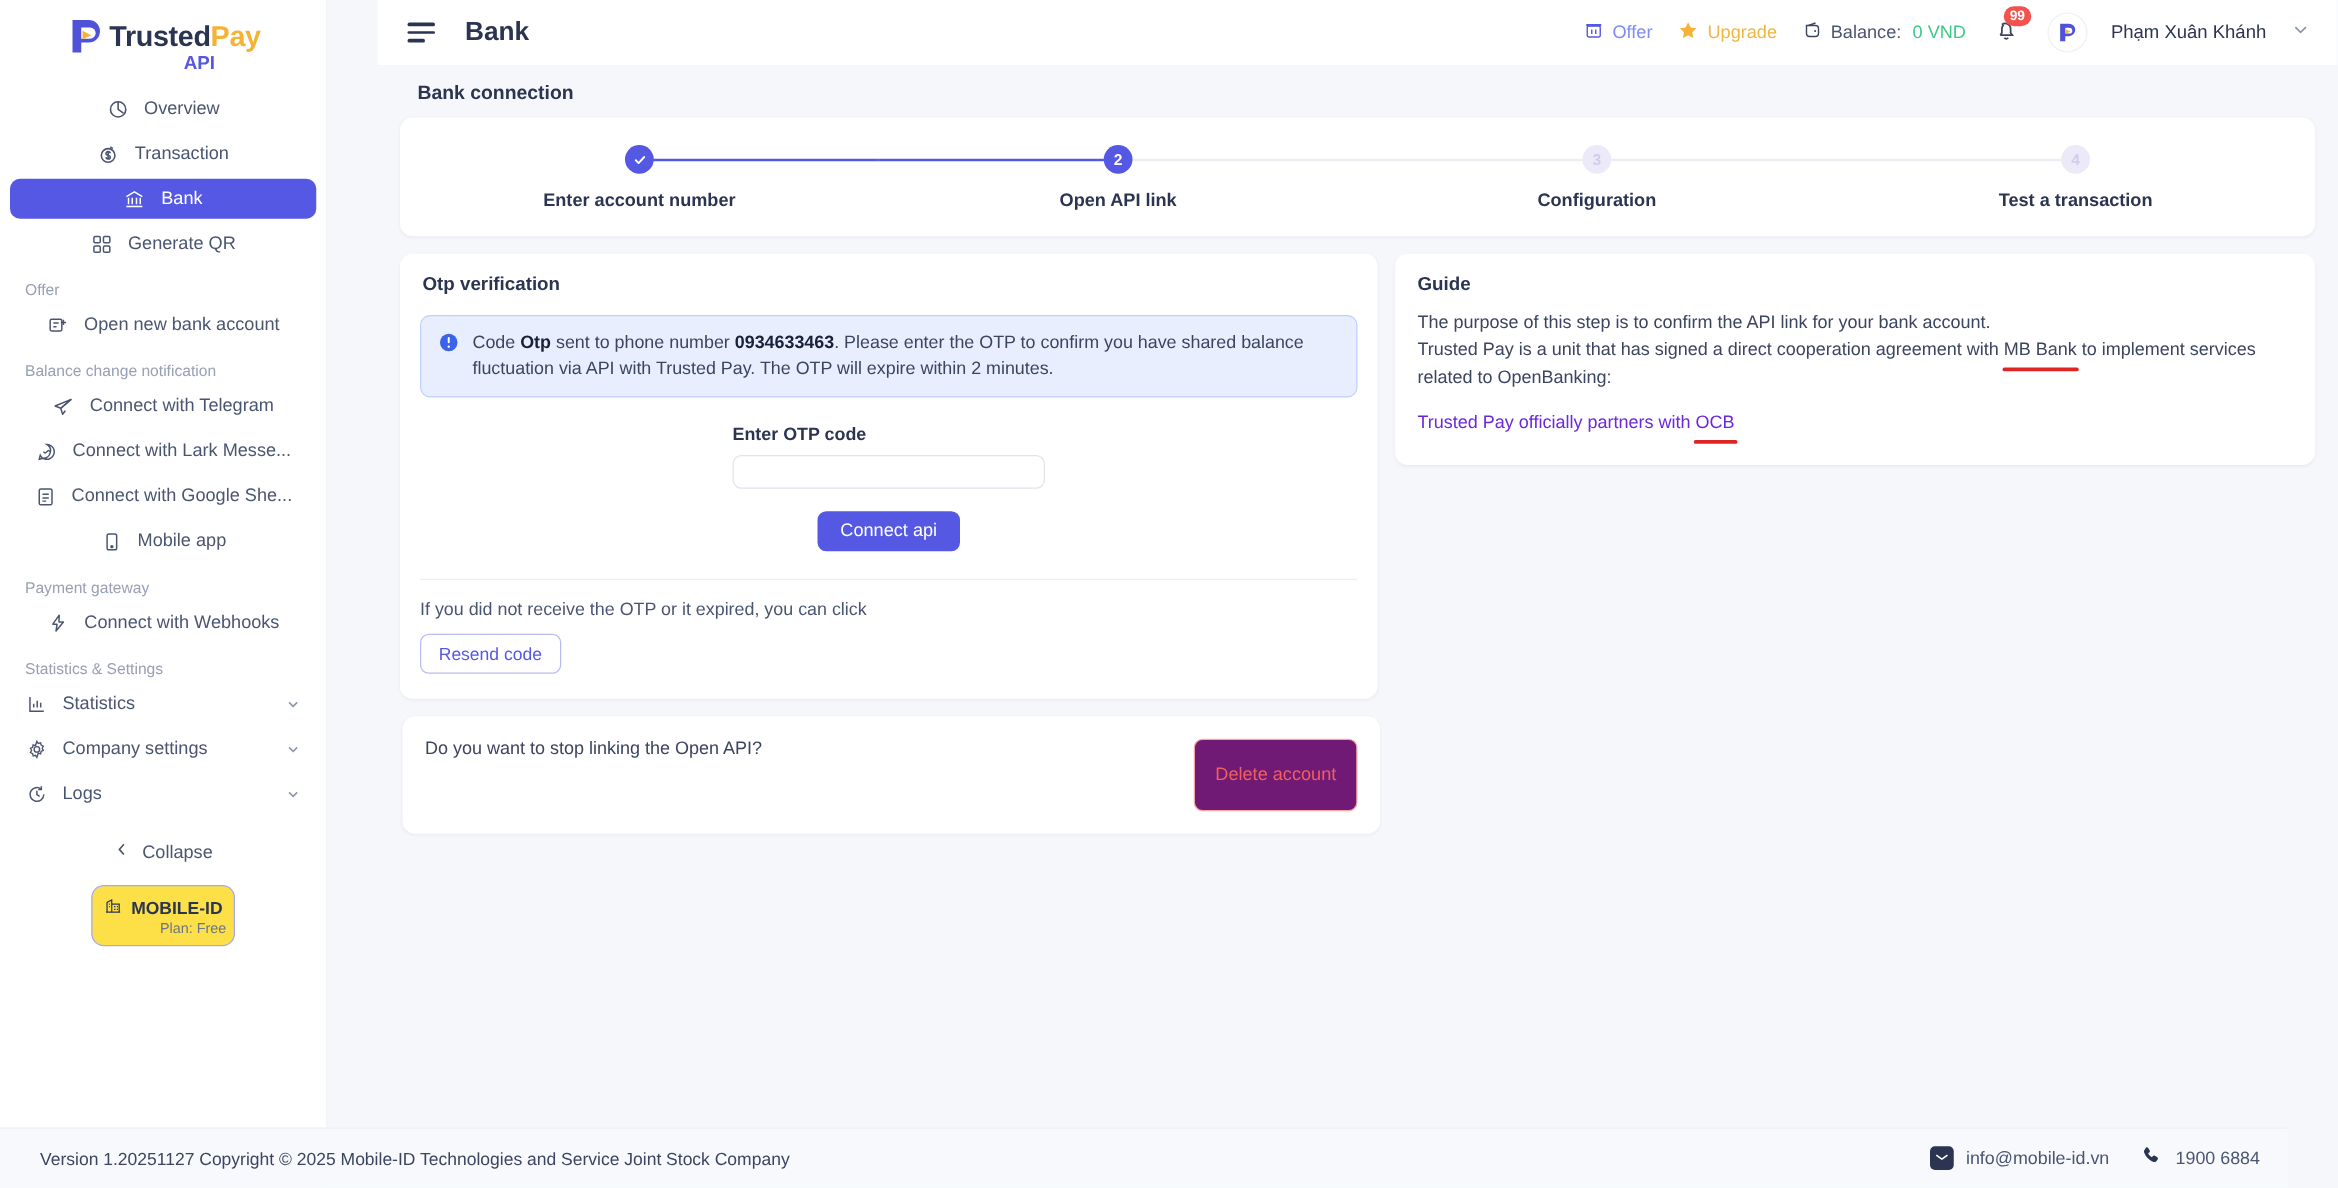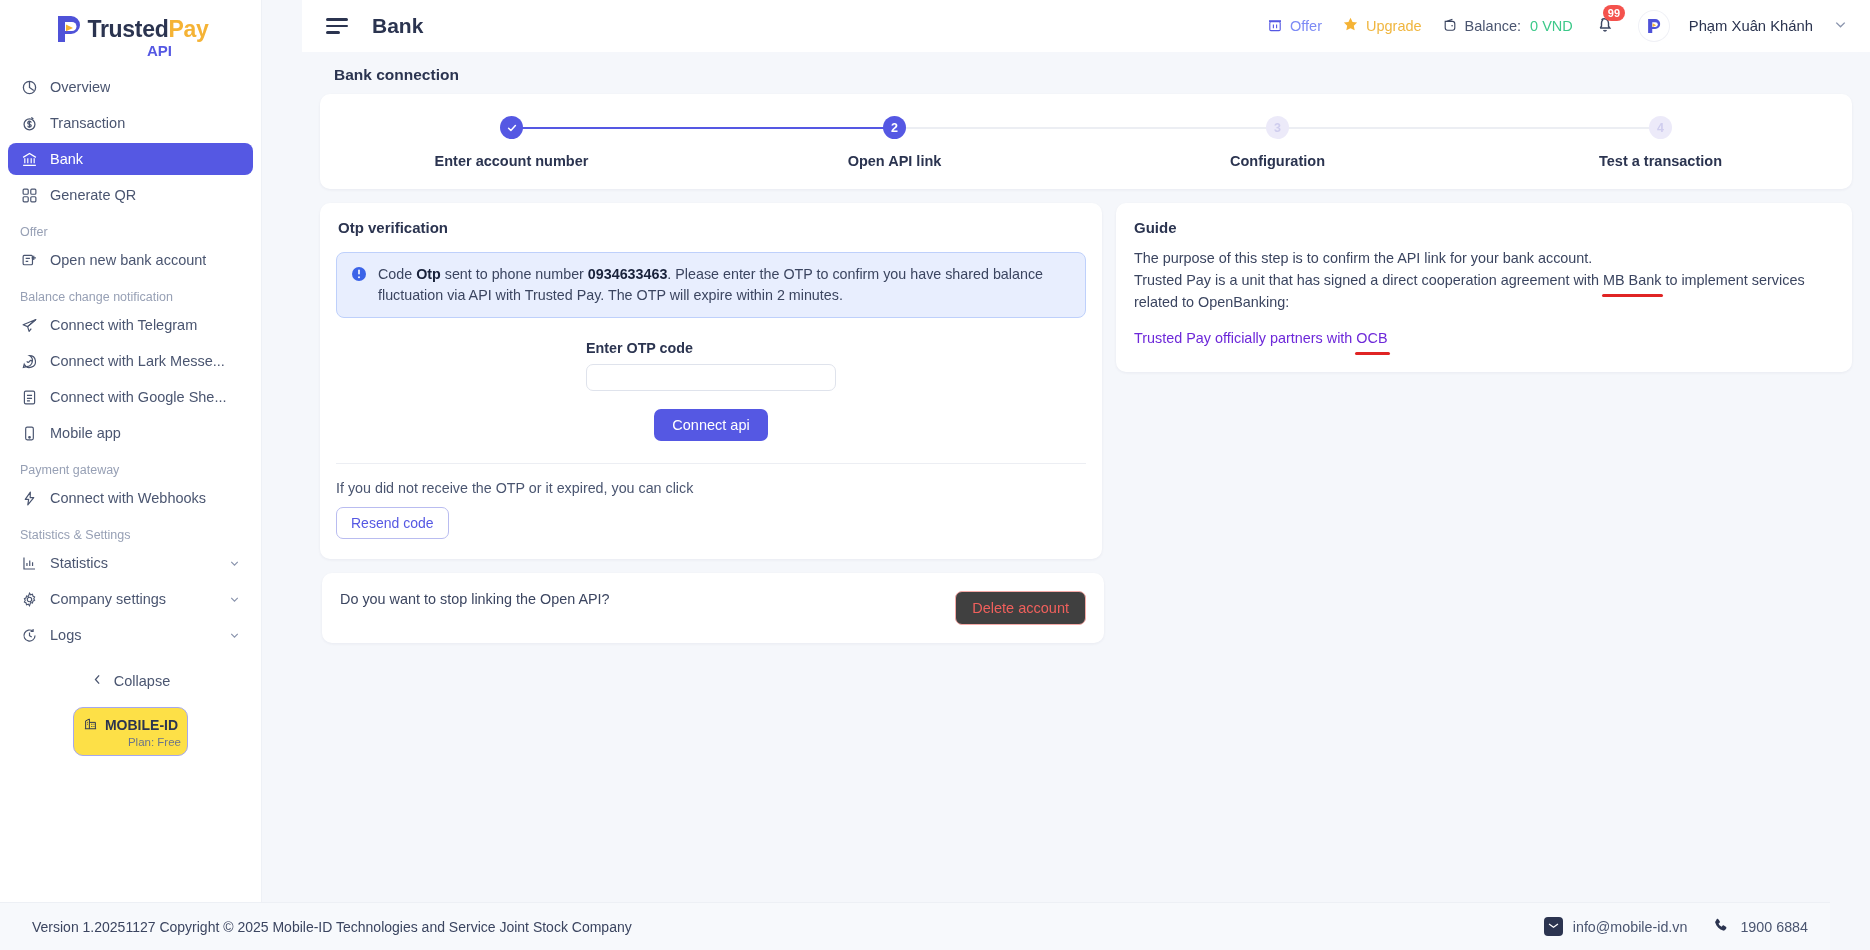--- a/index.html
+++ b/index.html
@@ -23,21 +23,21 @@
   .logo-text { font-size: 23px; font-weight: 700; letter-spacing: -0.3px; }
   .logo-text .t1 { color: #2b3450; }
   .logo-text .t2 { color: #f5b335; }
   .logo-api { color: #5558e3; font-size: 15px; font-weight: 600; margin-left: 58px; margin-top: -4px; }
 
   .nav { padding: 6px 0 0 0; flex: 0 0 auto; }
   .nav-item {
     display: flex; align-items: center; gap: 12px;
     height: 32px; margin: 0 8px 4px 8px; padding: 0 12px;
     border-radius: 8px; color: #4a5570; font-size: 14.5px;
-    cursor: pointer; white-space: nowrap; overflow: hidden;
+    cursor: pointer; white-space: nowrap; overflow: hidden; justify-content: center;
   }
   .nav-item.active { background: #5558e3; color: #ffffff; }
   .nav-item .ic { width: 18px; height: 18px; flex: 0 0 18px; display:flex; align-items:center; justify-content:center; }
   .nav-item .lbl { overflow: hidden; text-overflow: ellipsis; }
   .nav-item .chev { margin-left: auto; color:#8a94ad; display:flex; }
   .nav-group {
     font-size: 12.5px; color: #97a0b5; padding: 10px 20px 5px 20px;
   }
   .collapse-row {
     display: flex; align-items: center; justify-content: center; gap: 10px;
@@ -147,22 +147,22 @@
   }
   .guide-link { color: #6d28d9; text-decoration: none; cursor: pointer; }
   .guide-p2 { margin-top: 14px; }
 
   .stop-card {
     margin: 14px 0 0 2px; width: 782px; display: flex; align-items: flex-start;
     padding: 18px 18px; justify-content: space-between;
   }
   .stop-txt { font-size: 14.4px; color: #3b4560; }
   .delete-btn {
-    background: #404040; color: #f0605c; border: 1px solid #f5a9a6; border-radius: 7px;
-    padding: 8px 16px; font-size: 14.5px; cursor: pointer; font-family: "Liberation Sans", sans-serif;
+    background: #701a75; color: #f0605c; border: 1px solid #f5a9a6; border-radius: 7px;
+    padding: 20px 16px; font-size: 14.5px; cursor: pointer; font-family: "Liberation Sans", sans-serif;
   }
 
   
   .footer {
     height: 48px; flex: 0 0 48px; background: #f7f9fc; border-top: 1px solid #edf0f5;
     display: flex; align-items: center; padding: 0 22px 0 8px; width: 1830px;
     position: absolute; left: 0; bottom: 0; z-index: 6;
   }
   .footer-left { font-size: 14px; color: #3b4560; margin-left: 24px; }
   .footer-right { margin-left: auto; display: flex; align-items: center; gap: 24px; }

